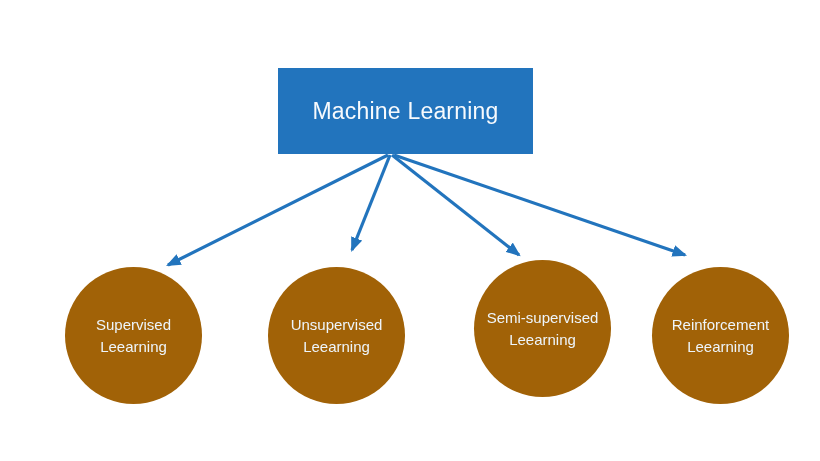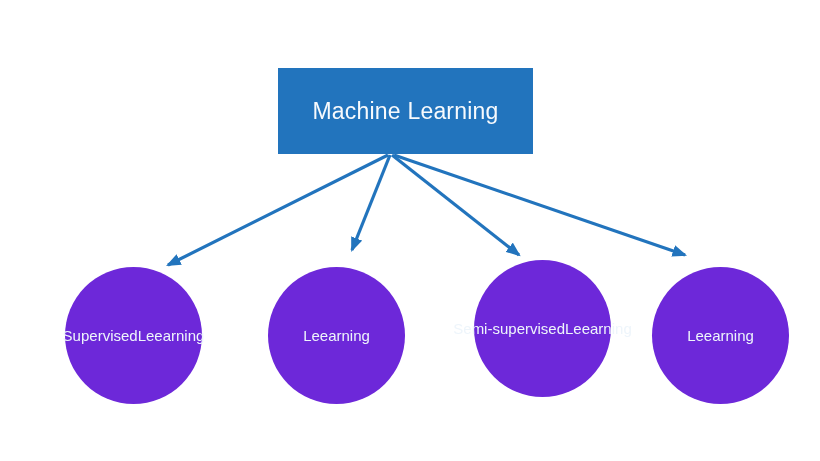--- a/index.html
+++ b/index.html
@@ -30,23 +30,23 @@
     color: #f7fafd;
     font-size: 23px;
     font-weight: 400;
     letter-spacing: 0.2px;
   }
   .leaf-node {
     position: absolute;
     width: 137px;
     height: 137px;
     border-radius: 50%;
-    background: #6d28d9;
+    background: #a16207;
     display: flex;
-    flex-direction: row;
+    flex-direction: column;
     align-items: center;
     justify-content: center;
     text-align: center;
   }
   .leaf-node .leaf-line {
     color: #eef5fb;
     font-size: 15px;
     line-height: 22px;
     font-weight: 400;
     white-space: nowrap;
@@ -90,25 +90,27 @@
   <div class="root-node">
     <span class="root-label">Machine Learning</span>
   </div>
 
   <div class="leaf-node" id="node-supervised">
     <span class="leaf-line">Supervised</span>
     <span class="leaf-line">Leearning</span>
   </div>
 
   <div class="leaf-node" id="node-unsupervised">
+    <span class="leaf-line">Unsupervised</span>
     <span class="leaf-line">Leearning</span>
   </div>
 
   <div class="leaf-node" id="node-semi-supervised">
     <span class="leaf-line">Semi-supervised</span>
     <span class="leaf-line">Leearning</span>
   </div>
 
   <div class="leaf-node" id="node-reinforcement">
+    <span class="leaf-line">Reinforcement</span>
     <span class="leaf-line">Leearning</span>
   </div>
 
 </div>
 
 </body></html>

